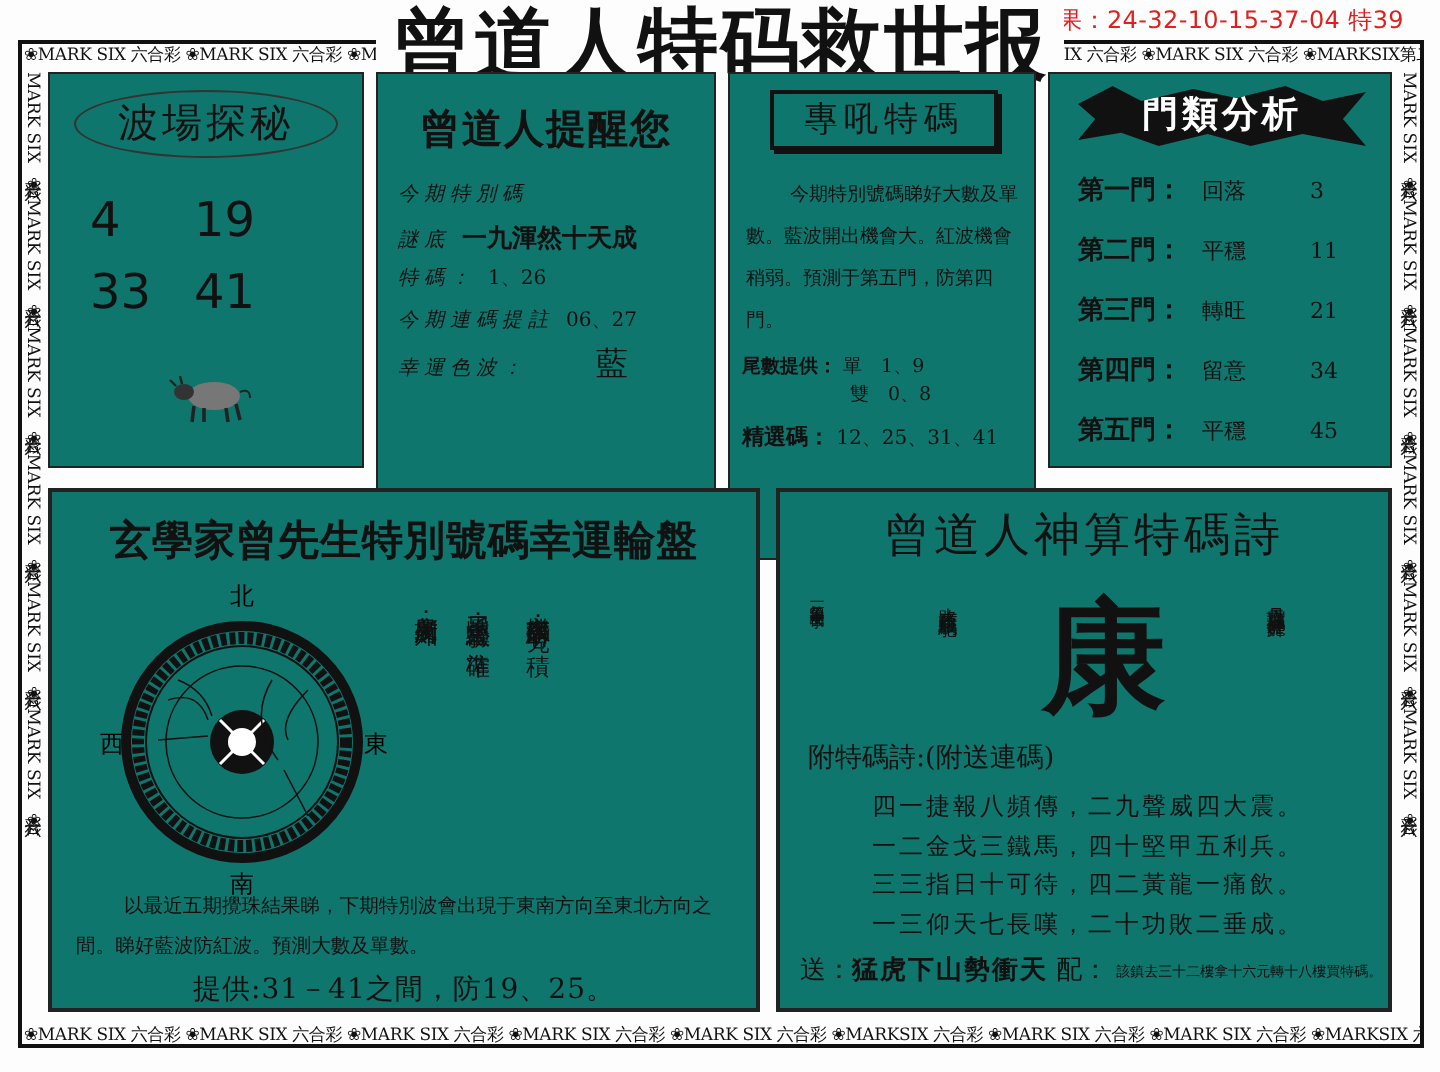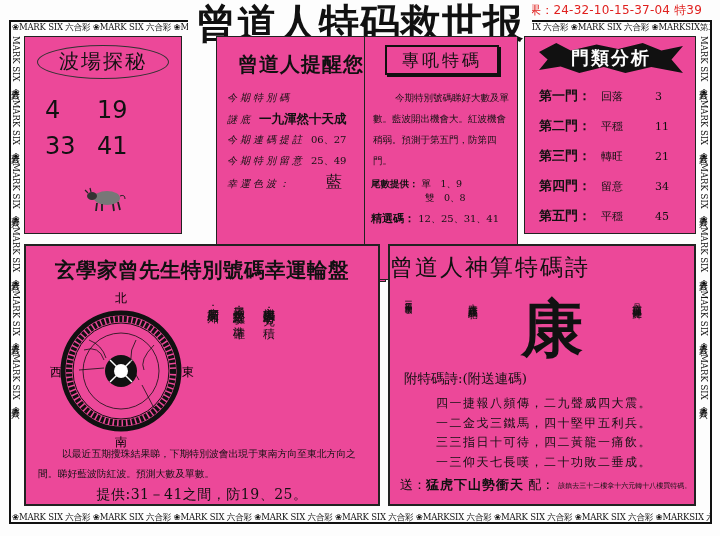--- a/index.html
+++ b/index.html
@@ -12,23 +12,23 @@
 
   .frame { position: absolute; left: 9px; top: 20px; width: 703px; height: 504px; border: 2px solid #111; }
   .strip { position: absolute; font-family: "DejaVu Serif", serif; font-size: 8.5px; letter-spacing: -0.2px; white-space: nowrap; overflow: hidden; color: #111; }
   .strip-top-l { left: 12px; top: 22px; width: 218px; height: 12px; }
   .strip-top-r { left: 490px; top: 22px; width: 220px; height: 12px; }
   .strip-bot { left: 12px; top: 512px; width: 698px; height: 12px; }
   .strip-v { position: absolute; top: 36px; width: 12px; height: 474px; font-size: 8.5px; writing-mode: vertical-rl; overflow: hidden; white-space: nowrap; }
   .strip-left { left: 10px; }
   .strip-right { left: 698px; }
 
-  .box { position: absolute; border: 1.5px solid #222; background: #ec4899; padding-left: 48px; }
+  .box { position: absolute; border: 1.5px solid #222; background: #0f766e; padding-left: 48px; }
   .b1 { left: 24px; top: 36px; width: 158px; height: 198px; }
-  .b2 { left: 188px; top: 36px; width: 170px; height: 246px; margin-left: 28px; }
+  .b2 { left: 188px; top: 36px; width: 170px; height: 246px; }
   .b3 { left: 364px; top: 36px; width: 154px; height: 244px; }
   .b4 { left: 524px; top: 36px; width: 172px; height: 198px; }
   .b5 { left: 24px; top: 244px; width: 356px; height: 262px; border-width: 2px; }
   .b6 { left: 388px; top: 244px; width: 308px; height: 262px; border-width: 2px; }
 
   
   .oval { position: absolute; left: 12px; top: 8px; width: 132px; height: 34px; border: 1.5px solid #333; border-radius: 50%; text-align: center; line-height: 31px; font-size: 20px; letter-spacing: 2px; }
   .nums { position: absolute; left: 20px; top: 55px; width: 120px; font-family: "DejaVu Sans", sans-serif; font-size: 24px; line-height: 36px; }
   .nums span { display: inline-block; width: 52px; text-align: left; }
   .ox { position: absolute; left: 58px; top: 148px; width: 44px; height: 28px; }
@@ -62,21 +62,21 @@
   .b5-title { position: absolute; left: 0; width: 100%; top: 10px; text-align: center; font-size: 20.5px; font-weight: bold; letter-spacing: 0.5px; }
   .compass { position: absolute; left: 18px; top: 44px; width: 154px; height: 158px; }
   .vert { position: absolute; writing-mode: vertical-rl; font-size: 12px; letter-spacing: 1px; line-height: 14px; }
   .v1 { left: 236px; top: 52px; }
   .v2 { left: 206px; top: 52px; }
   .v3 { left: 180px; top: 52px; }
   .b5-para { position: absolute; left: 12px; top: 198px; width: 336px; font-size: 9.8px; line-height: 20px; text-indent: 24px; }
   .b5-provide { position: absolute; left: 0; width: 100%; top: 240px; text-align: center; font-size: 14px; letter-spacing: 0.5px; }
 
   
-  .b6-title { position: absolute; left: 0; width: 100%; top: 6px; font-family: "DejaVu Sans", sans-serif; font-size: 23px; letter-spacing: 2px; }
+  .b6-title { position: absolute; left: 0; width: 100%; top: 6px; text-align: center; font-family: "DejaVu Sans", sans-serif; font-size: 23px; letter-spacing: 2px; }
   .v6a { position: absolute; left: 14px; top: 50px; writing-mode: vertical-rl; font-size: 7.5px; letter-spacing: 0.5px; line-height: 9px; }
   .v6b { position: absolute; left: 78px; top: 50px; writing-mode: vertical-rl; font-size: 9.5px; letter-spacing: 1px; line-height: 11px; }
   .v6c { position: absolute; left: 242px; top: 50px; writing-mode: vertical-rl; font-size: 9.5px; letter-spacing: 1px; line-height: 11px; }
   .kang { position: absolute; left: 120px; top: 46px; width: 84px; text-align: center; font-family: "DejaVu Sans", sans-serif; font-weight: bold; font-size: 62px; line-height: 74px; }
   .poem-head { position: absolute; left: 14px; top: 124px; font-size: 13.5px; }
   .poem { position: absolute; left: 46px; top: 148px; font-size: 12px; line-height: 19.5px; letter-spacing: 1.5px; }
   .send { position: absolute; left: 10px; top: 230px; font-size: 13px; white-space: nowrap; }
   .send .bold { font-weight: bold; letter-spacing: 1px; }
   .send .tiny { font-size: 7px; margin-left: 4px; vertical-align: middle; }
 </style>
@@ -107,22 +107,22 @@
     <path d="M14 18 L13 26 M19 19 L19 26 M30 19 L31 26 M35 17 L37 25" stroke="#222" stroke-width="1.8"></path>
     <path d="M37 11 Q42 9 42 14" stroke="#222" fill="none" stroke-width="1"></path>
   </svg>
 </div>
 
 <div class="box b2">
   <div class="b2-title">曾道人提醒您</div>
   <div class="b2-rows">
     <div class="b2-row"><span class="lbl">今期特別碼</span></div>
     <div class="b2-row"><span class="lbl">謎底</span><span class="val big">一九渾然十天成</span></div>
+    <div class="b2-row"><span class="lbl">特碼：</span><span class="val">1、26</span></div>
     <div class="b2-row"><span class="lbl">今期連碼提註</span><span class="val">06、27</span></div>
-    <div class="b2-row"><span class="lbl">今期特別留意</span><span class="val">25、49</span></div>
     <div class="b2-row"><span class="lbl">幸運色波：</span><span class="blue">藍</span></div>
   </div>
 </div>
 
 <div class="box b3">
   <div class="b3-title">專吼特碼</div>
   <div class="b3-body">今期特別號碼睇好大數及單數。藍波開出機會大。紅波機會稍弱。預測于第五門，防第四門。</div>
   <div class="b3-tail">
     <span class="lbl">尾數提供：</span>
     <span>單　1、9</span><br>

